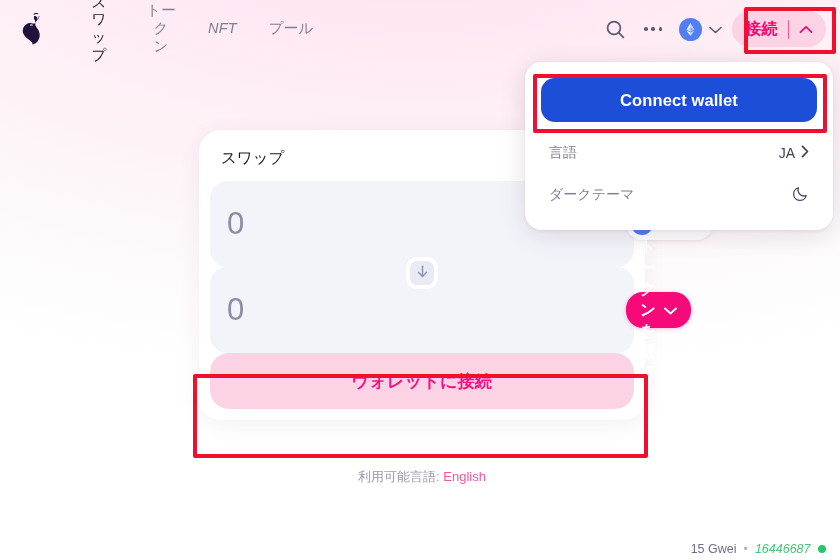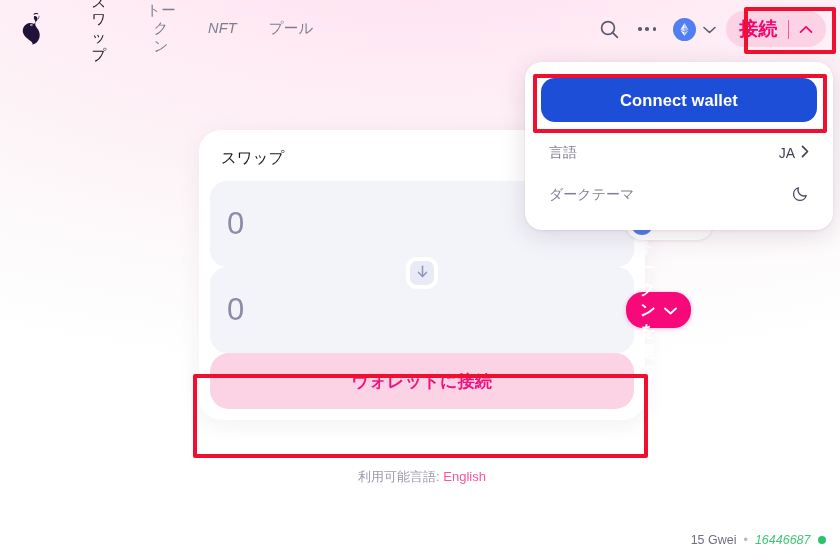--- a/index.html
+++ b/index.html
@@ -79,21 +79,21 @@
   .connect-btn {
     display: flex; align-items: center;
     background: #fbd3e5;
     border-radius: 18px;
     height: 36px;
     padding: 0 13px;
     cursor: pointer;
     gap: 10px;
   }
   .connect-btn .label {
-    color: #f4056e; font-size: 19px; font-weight: 600; letter-spacing: .2px;
+    color: #f4056e; font-size: 16px; font-weight: 600; letter-spacing: .2px;
   }
   .connect-btn .divider {
     width: 1.4px; height: 19px; background: #f7559b; border-radius: 1px;
   }
 
   
   .menu {
     position: absolute;
     left: 525px; top: 62px;
     width: 308px;
@@ -194,21 +194,21 @@
   .avail-lang {
     position: absolute; left: 199px; top: 468px; width: 446px;
     text-align: center;
     font-size: 13px; color: #9a9aae;
     z-index: 5;
   }
   .avail-lang .lnk { color: #f7549f; cursor: pointer; }
 
   
   .status-bar {
-    position: absolute; right: 14px; bottom: 13px;
+    position: absolute; right: 14px; bottom: 4px;
     display: flex; align-items: center; gap: 7px;
     font-size: 12.5px;
     z-index: 5;
   }
   .status-bar .gwei { color: #6e6e86; font-weight: 500; }
   .status-bar .sep { color: #b5b5c6; }
   .status-bar .block { color: #43c779; font-style: italic; }
   .status-bar .dot {
     width: 8.5px; height: 8.5px; border-radius: 50%; background: #29c46b;
   }

